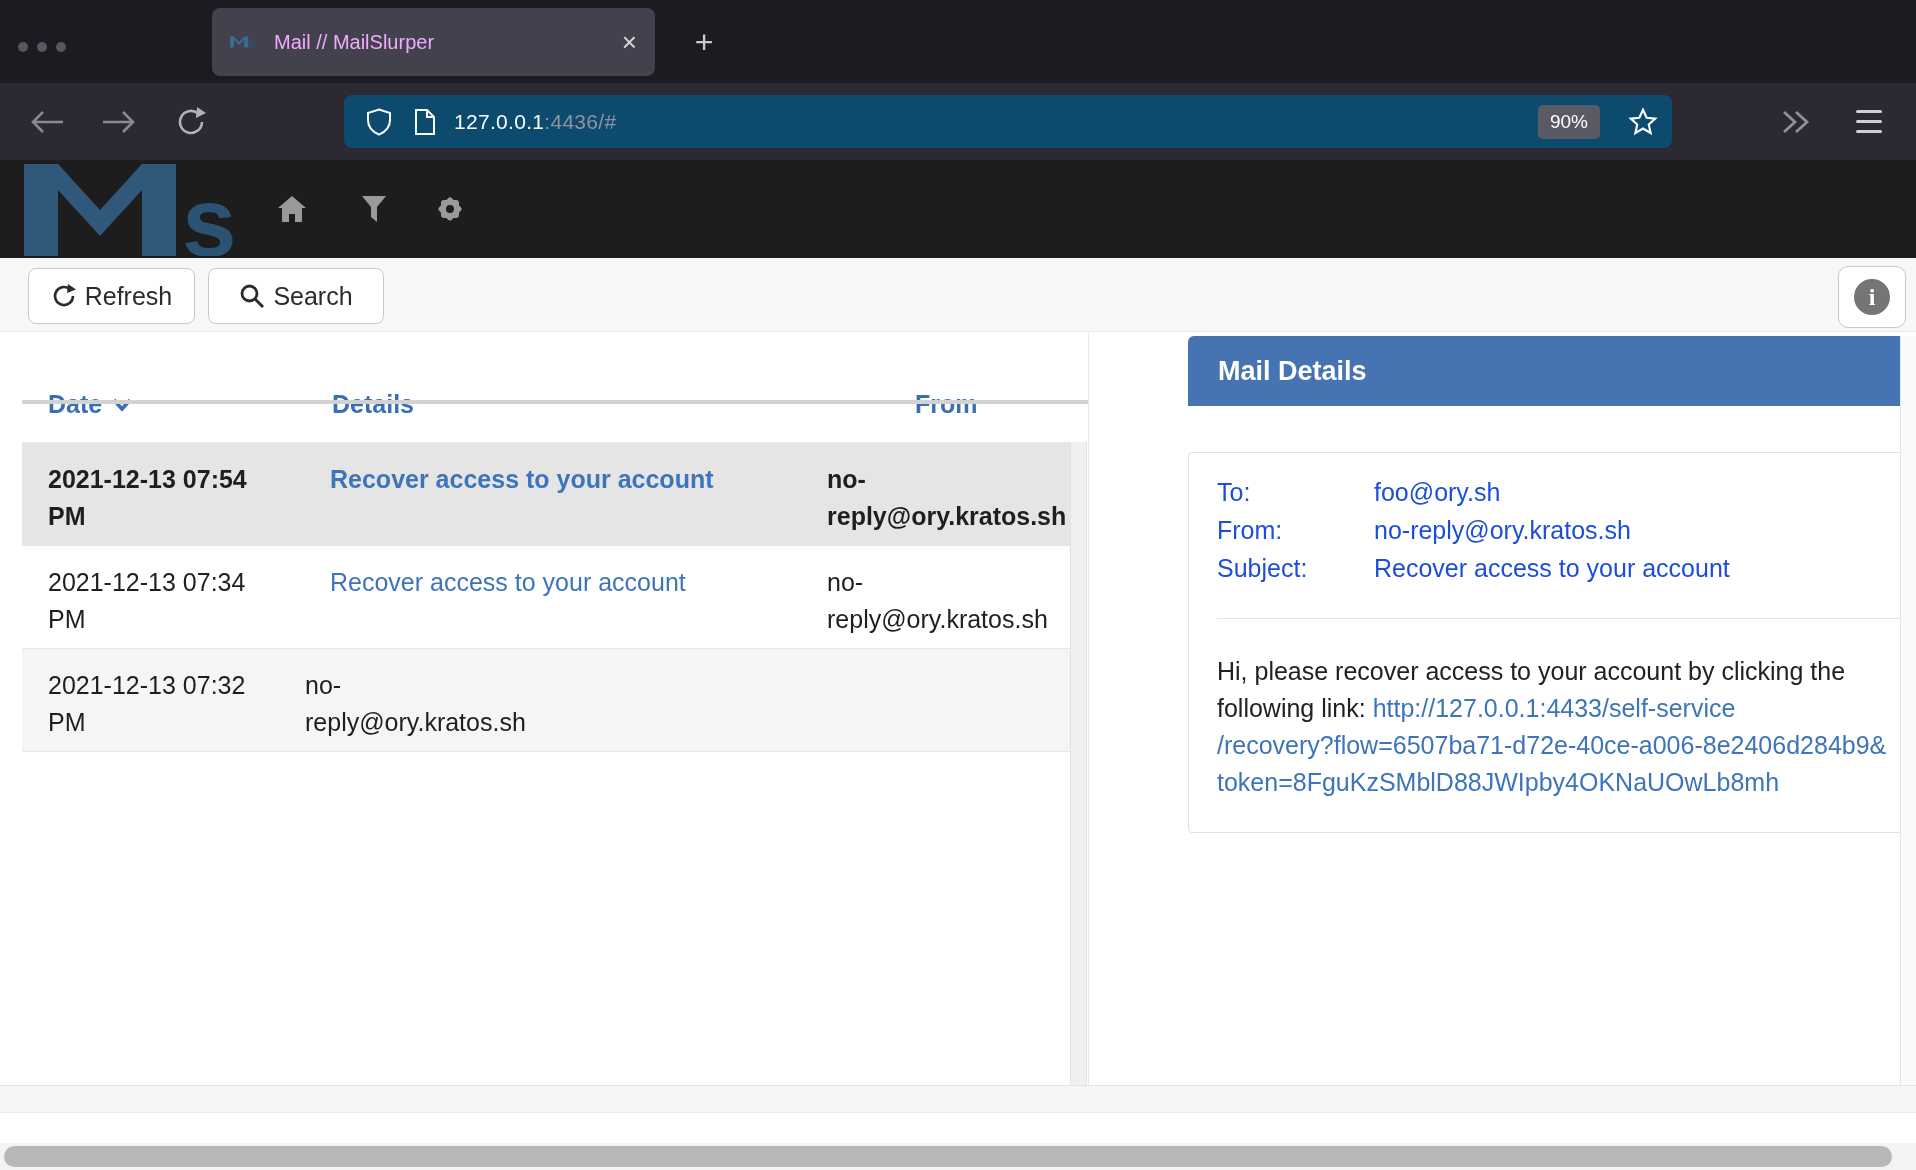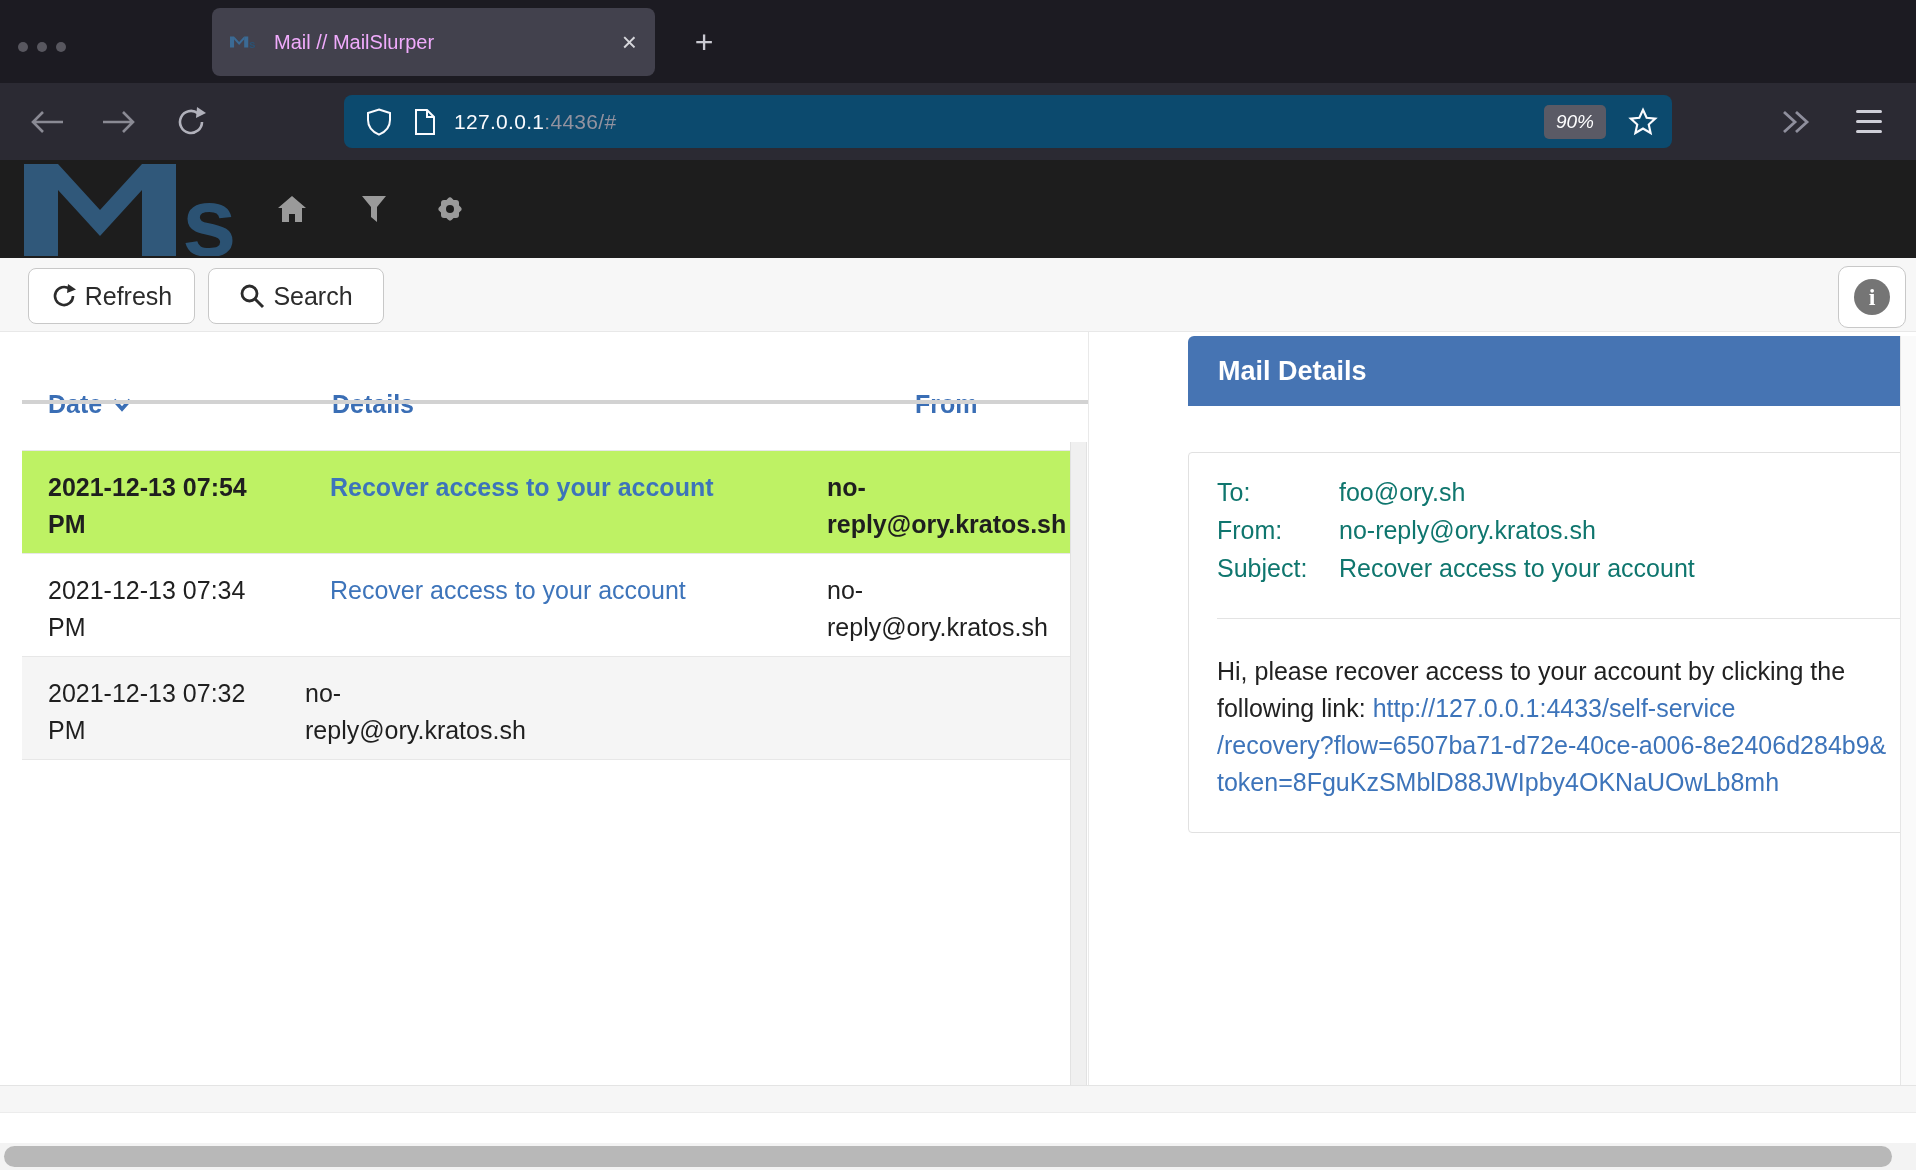--- a/index.html
+++ b/index.html
@@ -24,21 +24,21 @@
   .navbar { position:absolute; left:0; top:83px; width:1916px; height:77px; background:#2b2a33; }
   .nav-ic { position:absolute; top:0; height:77px; display:flex; align-items:center; justify-content:center; }
   .urlbar { position:absolute; left:344px; top:12px; width:1328px; height:53px; background:#0c4a6e;
             border-radius:8px; display:flex; align-items:center; padding:0 14px; }
   .url-shield { margin-left:8px; }
   .url-doc { margin-left:22px; }
   .url-text { margin-left:18px; font-size:21px; letter-spacing:.3px; white-space:nowrap; flex:1 1 auto; }
   .url-host { color:#fbfbfe; }
   .url-rest { color:#92929f; }
   .zoom-badge { background:#5a5a65; color:#fdfdfe; font-size:19px; border-radius:5px;
-                padding:6px 12px; margin-right:22px;font-style:italic; }
+                padding:6px 12px; margin-right:28px; }
   .hamburger { display:flex; flex-direction:column; gap:7px; }
   .hamburger i { display:block; width:26px; height:3px; background:#cfcfd8; border-radius:2px; }
 
   
   .appheader { position:absolute; left:0; top:160px; width:1916px; height:98px; background:#1d1d1d; }
   .logo { position:absolute; left:24px; top:4px; }
   .hdr-ic { position:absolute; top:33px; width:32px; height:32px; display:flex; align-items:center; justify-content:center; }
 
   
   .pagebar { position:absolute; left:0; top:258px; width:1916px; height:74px; background:#f7f7f7;
@@ -56,38 +56,38 @@
   
   .maillist { position:absolute; left:0; top:332px; width:1090px; height:753px; background:#ffffff; }
   .col-head { position:absolute; top:20px; font-size:25px; font-weight:bold; color:#3a6eb5;margin-top:38px; }
   .col-head.date { left:48px; display:flex; align-items:center; gap:10px; }
   .col-head.subject { left:332px; }
   .col-head.from { left:915px; }
   .head-rule { position:absolute; left:22px; top:68px; width:1066px; height:4px; background:#d2d2d2; }
   .rows { position:absolute; left:22px; top:110px; width:1048px; }
   .mailrow { display:flex; align-items:flex-start; padding:18px 0 10px 26px; border-top:1px solid #e7e7e7;
              font-size:25px; line-height:37px; color:#1f1f1f; background:#ffffff; cursor:default; }
-  .mailrow.selected { background:#bef264; font-weight:bold;margin-top:8px; }
+  .mailrow.selected { background:#e5e5e5; font-weight:bold; }
   .mailrow.alt { background:#f5f5f5; }
   .mailrow:last-child { border-bottom:1px solid #e7e7e7; }
   .c-date { width:230px; }
   .c-subj { width:470px; margin-left:52px; color:#3d74ba; }
   .c-from { width:228px; margin-left:27px; }
   .list-track { position:absolute; left:1070px; top:110px; width:17px; height:643px;
                 background:#f0f0f0; border-left:1px solid #e2e2e2; border-right:1px solid #e2e2e2; }
   .list-edge { position:absolute; left:1088px; top:0; width:1px; height:753px; background:#e9e9e9; }
 
   
   .details { position:absolute; left:1160px; top:332px; width:792px; height:753px; background:#ffffff; }
   .details-header { position:absolute; left:28px; top:4px; width:766px; height:70px; background:#4674b3;
                     border-radius:6px 6px 0 0; display:flex; align-items:center; padding:0 16px 0 30px; }
   .details-title { color:#ffffff; font-size:27px; font-weight:bold; flex:1 1 auto; }
   .details-card { position:absolute; left:28px; top:120px; width:756px; height:381px;
                   border:1px solid #e1e1e1; border-radius:4px; background:#ffffff; padding:20px 28px 0 28px; }
-  .field { display:flex; font-size:25px; line-height:38px; color:#0f766e; }
+  .field { display:flex; font-size:25px; line-height:38px; color:#1d4ed8;gap:35px; }
   .field .flabel { width:122px; flex:0 0 auto; }
   .card-rule { border:none; border-top:1px solid #e3e3e3; margin:31px 0 0 0; }
   .mailbody { margin-top:34px; width:710px; font-size:25px; line-height:37px; color:#212121; }
   .mailbody a { color:#3d74ba; text-decoration:none; cursor:pointer; }
   .mailbody .blk { display:block; }
   .right-track { position:absolute; left:1900px; top:336px; width:16px; height:749px;
                  background:#fafafa; border-left:1px solid #e6e6e6; }
 
   
   .strip1 { position:absolute; left:0; top:1085px; width:1916px; height:28px; background:#f6f6f6;

